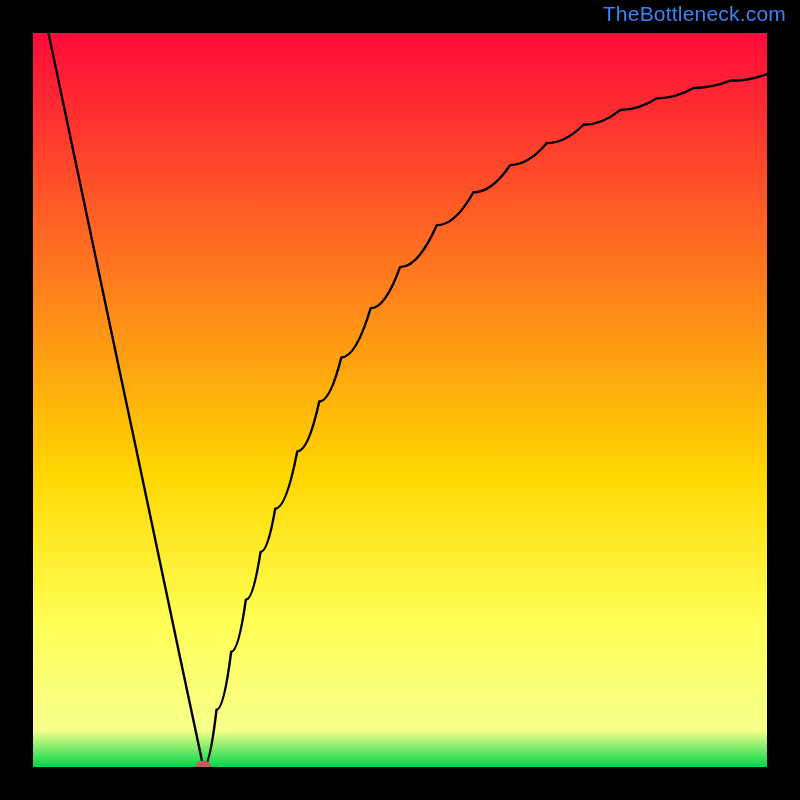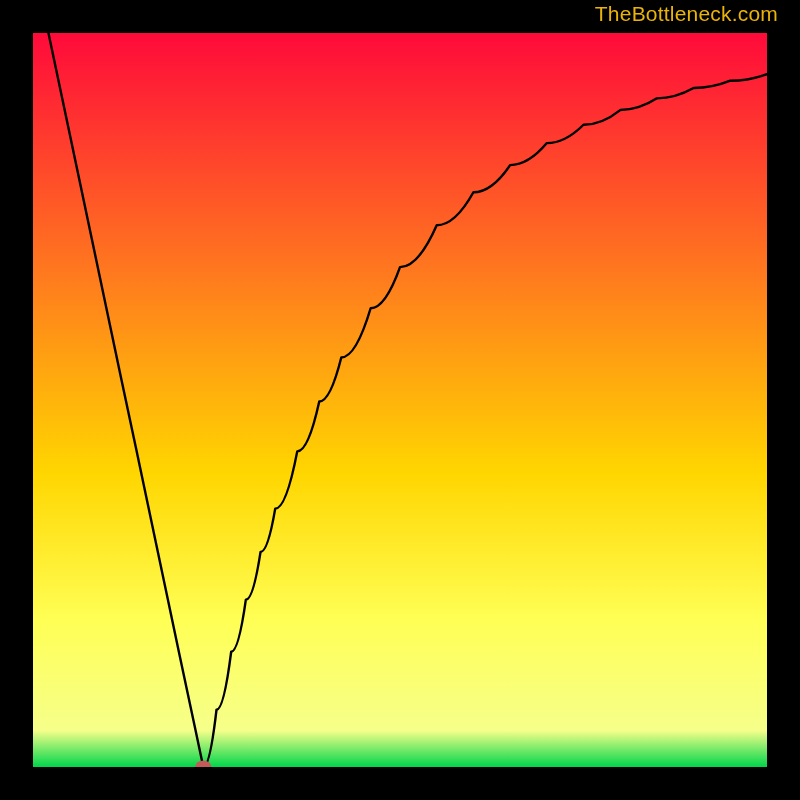--- a/index.html
+++ b/index.html
@@ -12,25 +12,25 @@
   }
   .frame {
     position: relative;
     width: 800px;
     height: 800px;
     background: #000;
   }
   .watermark {
     position: absolute;
     top: 2px;
-    right: 22px;
+    right: 14px;
     font-family: Arial, Helvetica, sans-serif;
     font-size: 21px;
     font-weight: 400;
-    color: #eab308;
+    color: #3b82f6;
     letter-spacing: 0.2px;
     z-index: 5;
   }
   svg.plot {
     position: absolute;
     left: 33px;
     top: 33px;
     width: 734px;
     height: 734px;
     display: block;

